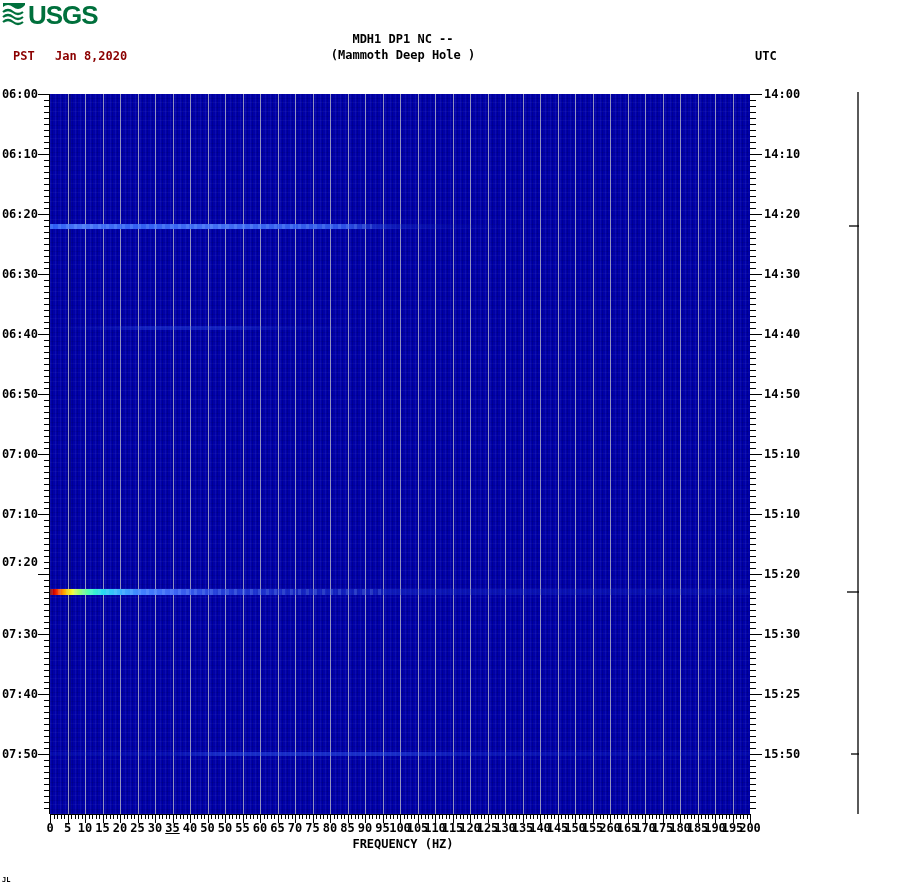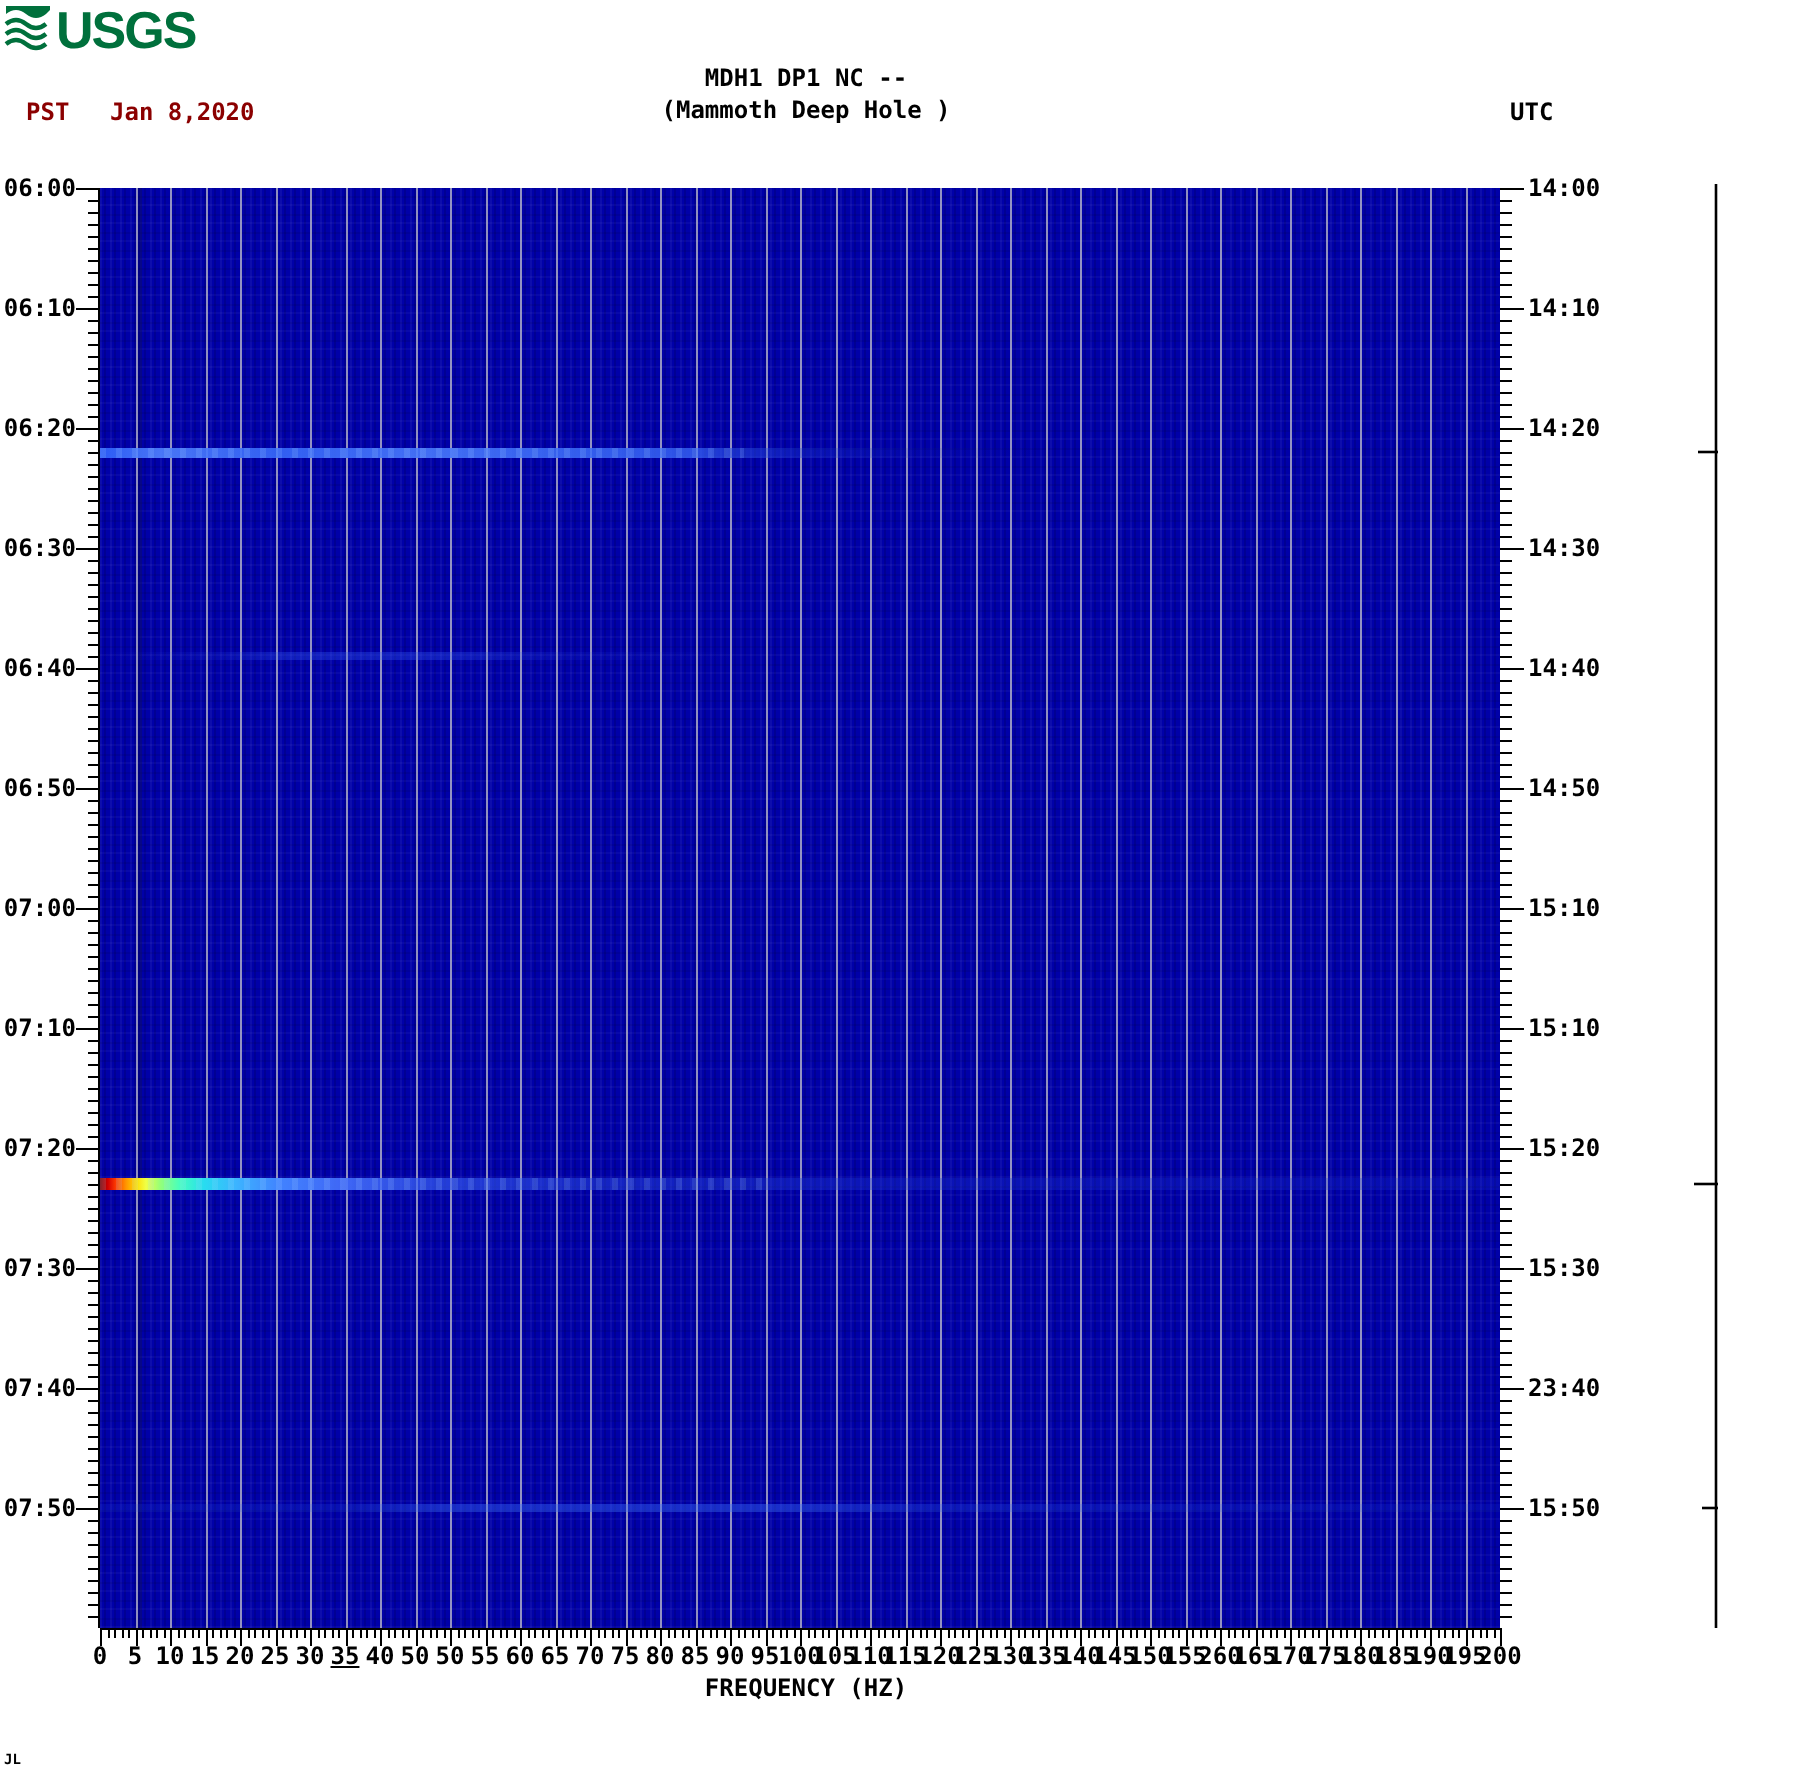--- a/index.html
+++ b/index.html
@@ -369,35 +369,35 @@
     <div class="tick" style="top: 808px; height: 1px; left: 44px; width: 6px;"></div>
     <div class="tick" style="top: 808px; height: 1px; left: 750px; width: 6px;"></div>
     <div class="ylab ylab-left" style="top: 88px;">06:00</div>
     <div class="ylab ylab-left" style="top: 148px;">06:10</div>
     <div class="ylab ylab-left" style="top: 208px;">06:20</div>
     <div class="ylab ylab-left" style="top: 268px;">06:30</div>
     <div class="ylab ylab-left" style="top: 328px;">06:40</div>
     <div class="ylab ylab-left" style="top: 388px;">06:50</div>
     <div class="ylab ylab-left" style="top: 448px;">07:00</div>
     <div class="ylab ylab-left" style="top: 508px;">07:10</div>
-    <div class="ylab ylab-left" style="top: 568px;">07:20</div>
+    <div class="ylab ylab-left" style="top: 556px;">07:20</div>
     <div class="ylab ylab-left" style="top: 628px;">07:30</div>
     <div class="ylab ylab-left" style="top: 688px;">07:40</div>
     <div class="ylab ylab-left" style="top: 748px;">07:50</div>
     <div class="ylab ylab-right" style="top: 88px;">14:00</div>
     <div class="ylab ylab-right" style="top: 148px;">14:10</div>
     <div class="ylab ylab-right" style="top: 208px;">14:20</div>
     <div class="ylab ylab-right" style="top: 268px;">14:30</div>
     <div class="ylab ylab-right" style="top: 328px;">14:40</div>
     <div class="ylab ylab-right" style="top: 388px;">14:50</div>
     <div class="ylab ylab-right" style="top: 448px;">15:10</div>
     <div class="ylab ylab-right" style="top: 508px;">15:10</div>
     <div class="ylab ylab-right" style="top: 568px;">15:20</div>
     <div class="ylab ylab-right" style="top: 628px;">15:30</div>
-    <div class="ylab ylab-right" style="top: 688px;">23:40</div>
+    <div class="ylab ylab-right" style="top: 688px;">15:25</div>
     <div class="ylab ylab-right" style="top: 748px;">15:50</div>
     <div class="tick" style="left: 50px; width: 1px; top: 814px; height: 9px;"></div>
     <div class="tick" style="left: 53.5px; width: 1px; top: 814px; height: 5px;"></div>
     <div class="tick" style="left: 57px; width: 1px; top: 814px; height: 5px;"></div>
     <div class="tick" style="left: 60.5px; width: 1px; top: 814px; height: 5px;"></div>
     <div class="tick" style="left: 64px; width: 1px; top: 814px; height: 5px;"></div>
     <div class="tick" style="left: 67.5px; width: 1px; top: 814px; height: 9px;"></div>
     <div class="tick" style="left: 71px; width: 1px; top: 814px; height: 5px;"></div>
     <div class="tick" style="left: 74.5px; width: 1px; top: 814px; height: 5px;"></div>
     <div class="tick" style="left: 78px; width: 1px; top: 814px; height: 5px;"></div>

